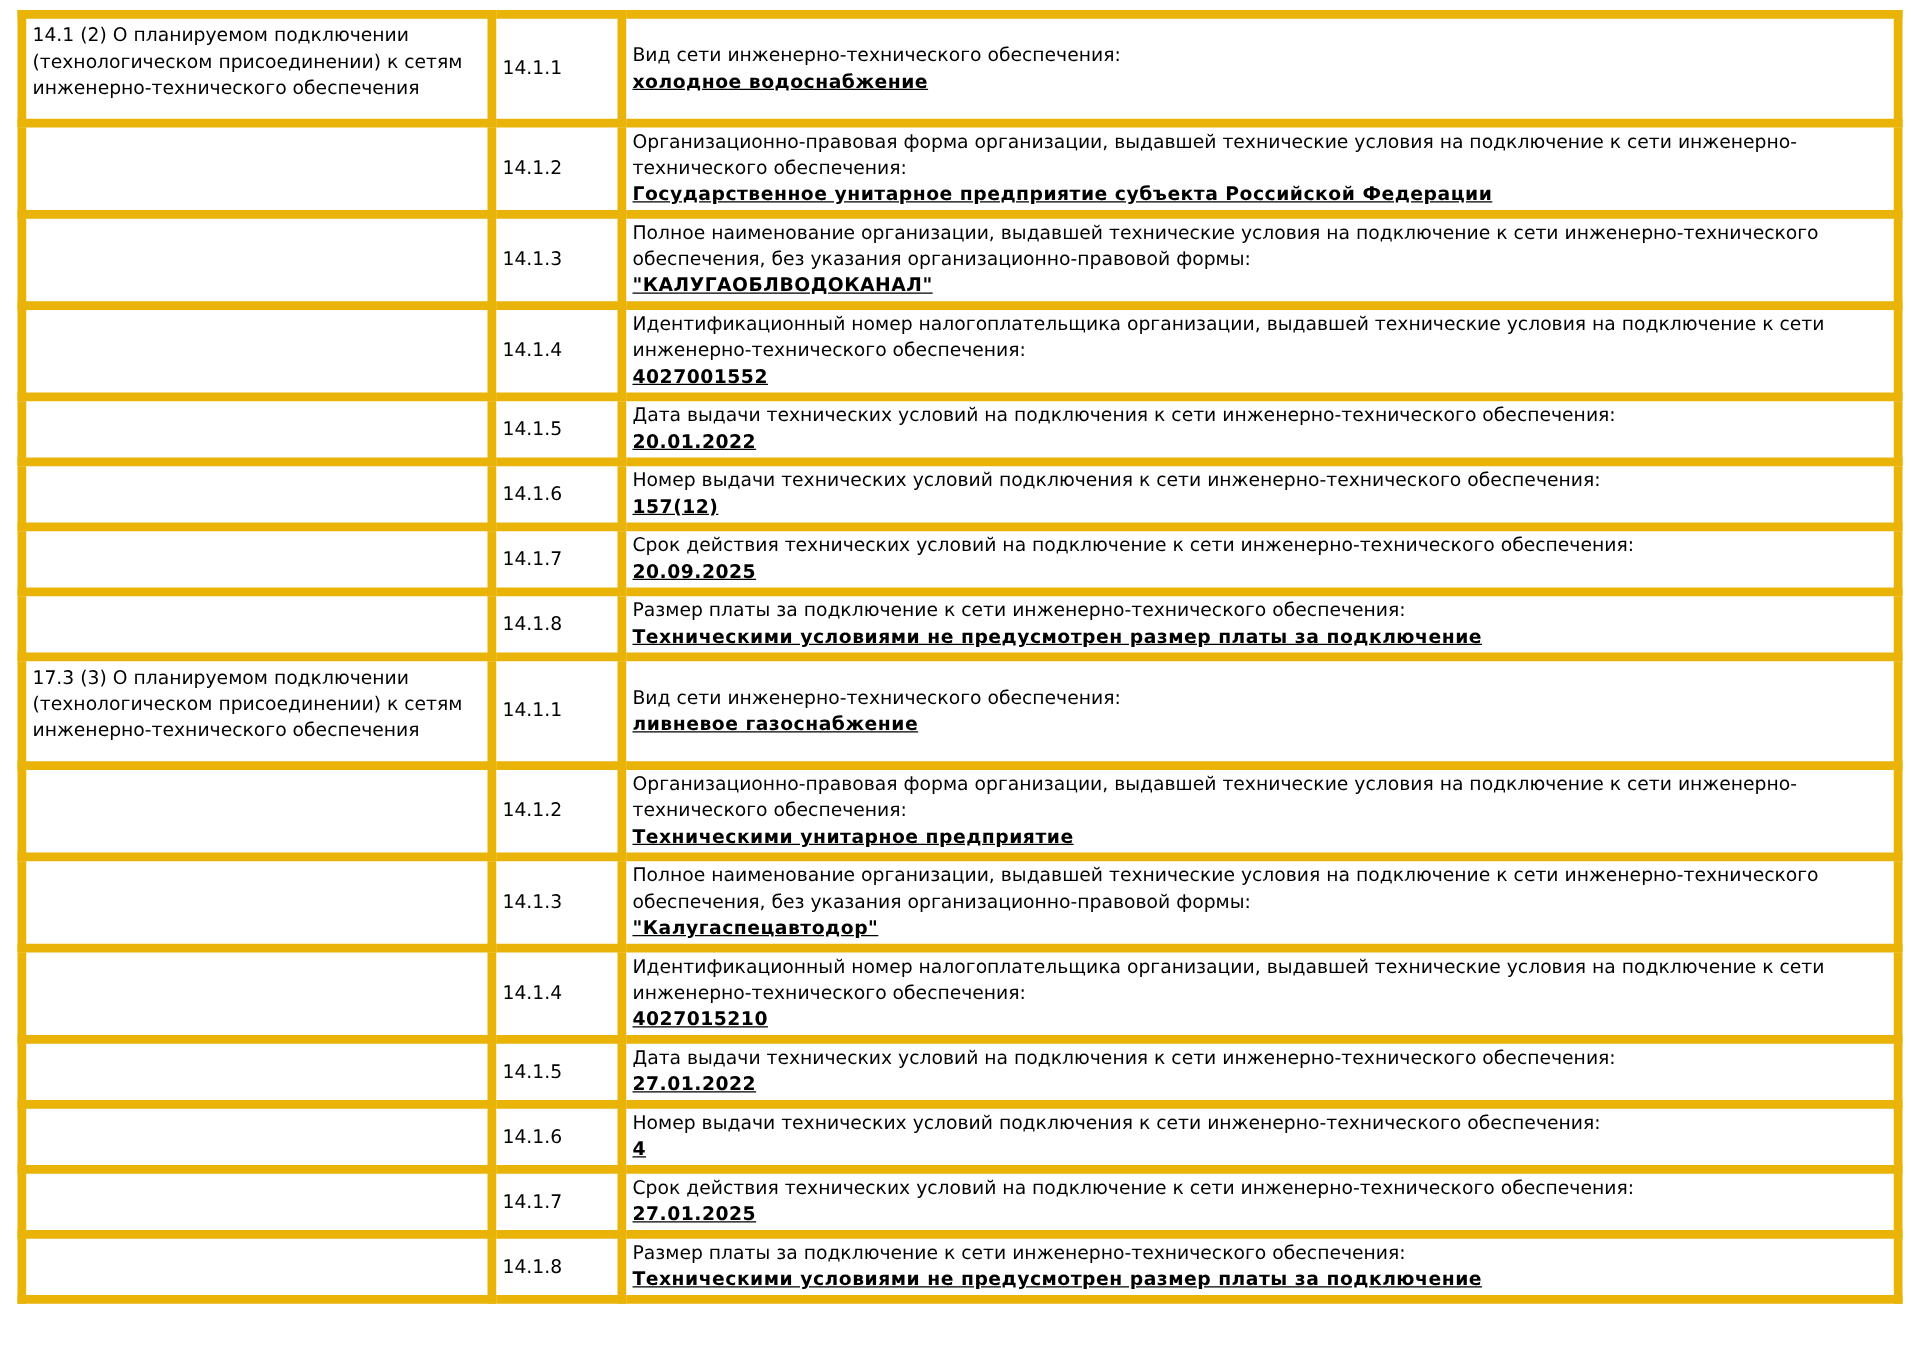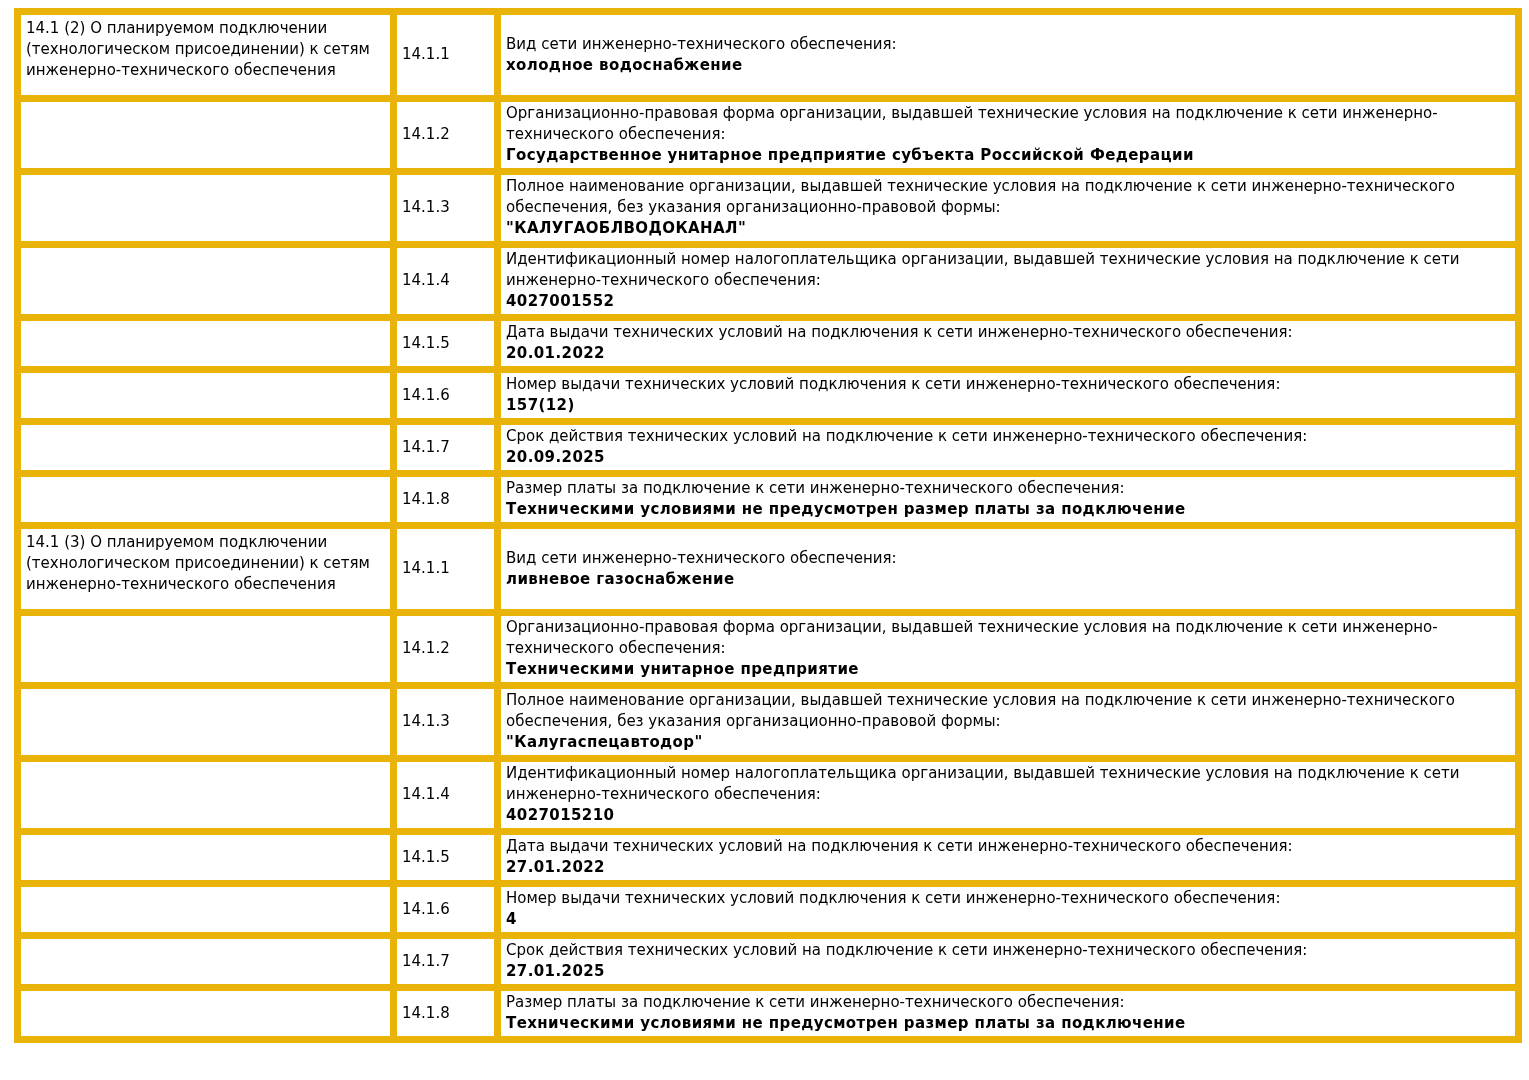--- a/index.html
+++ b/index.html
@@ -35,20 +35,21 @@
     vertical-align: top;
     padding-top: 3px;
   }
   td.c-num {
     vertical-align: middle;
   }
   td.c-body .label { font-weight: normal; }
   td.c-body .value {
     font-weight: bold;
     letter-spacing: 0.4px;
+    text-decoration: underline;
   }
   tr.rh-xl > td { height: 87px; }
   tr.rh-l  > td { height: 66px; }
   tr.rh-s  > td { height: 44px; }
 </style>
 </head>
 <body>
 
 <div class="doc">
   <table class="decl">
@@ -121,21 +122,21 @@
         <td class="c-title"></td>
         <td class="c-num">14.1.8</td>
         <td class="c-body">
           <div class="label">Размер платы за подключение к сети инженерно-технического обеспечения:</div>
           <div class="value">Техническими условиями не предусмотрен размер платы за подключение</div>
         </td>
       </tr>
 
       <tr class="rh-xl">
         <td class="c-title">
-          <div>14.1 (3) О планируемом подключении (технологическом присоединении) к сетям инженерно-технического обеспечения</div>
+          <div>17.3 (3) О планируемом подключении (технологическом присоединении) к сетям инженерно-технического обеспечения</div>
         </td>
         <td class="c-num">14.1.1</td>
         <td class="c-body">
           <div class="label">Вид сети инженерно-технического обеспечения:</div>
           <div class="value">ливневое газоснабжение</div>
         </td>
       </tr>
       <tr class="rh-l">
         <td class="c-title"></td>
         <td class="c-num">14.1.2</td>

